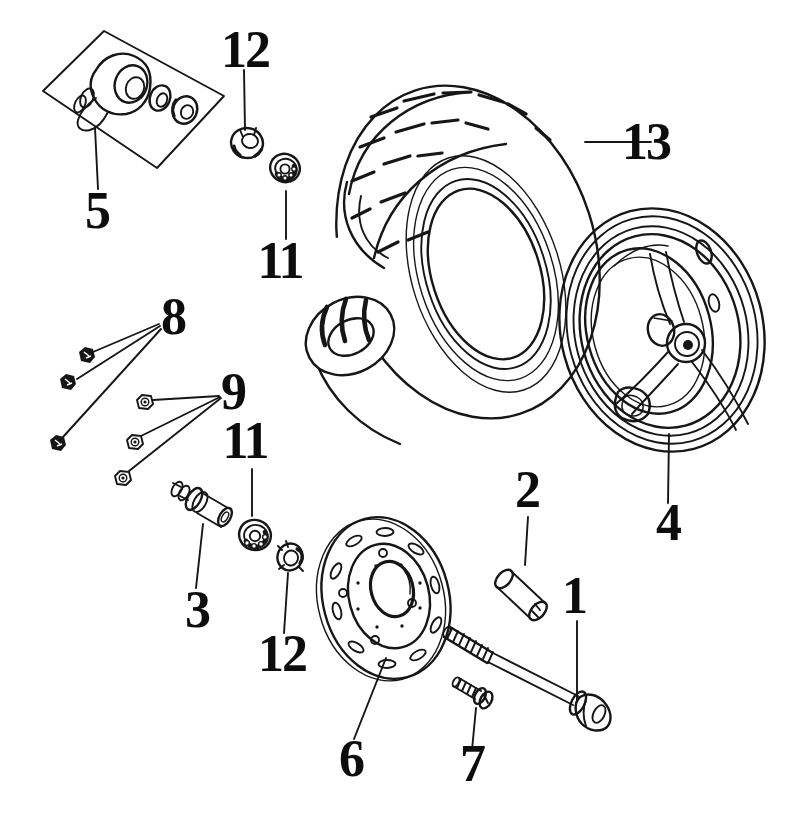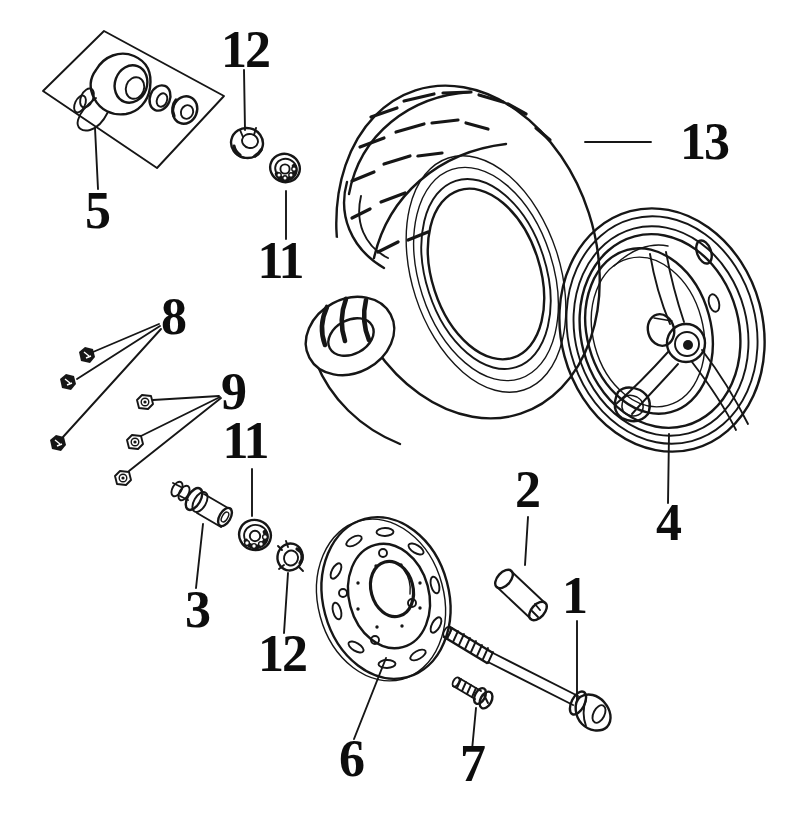--- a/index.html
+++ b/index.html
@@ -284,14 +284,14 @@
   <div class="co" style="left:668px;top:524px">4</div>
   <div class="co" style="left:97px;top:212px">5</div>
   <div class="co" style="left:351px;top:760px">6</div>
   <div class="co" style="left:472px;top:765px">7</div>
   <div class="co" style="left:173px;top:318px">8</div>
   <div class="co" style="left:233px;top:393px">9</div>
   <div class="co" style="left:282px;top:655px">12</div>
   <div class="co" style="left:280px;top:262px">11</div>
   <div class="co" style="left:245px;top:442px">11</div>
   <div class="co" style="left:245px;top:51px">12</div>
-  <div class="co" style="left:704px;top:143px">13</div>
+  <div class="co" style="left:646px;top:143px">13</div>
 </div>
 
 </body></html>

